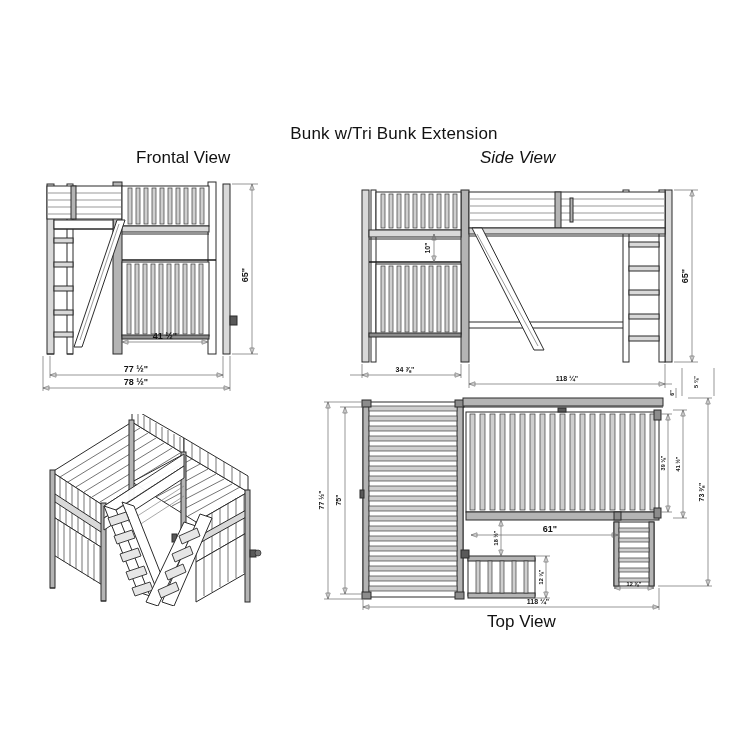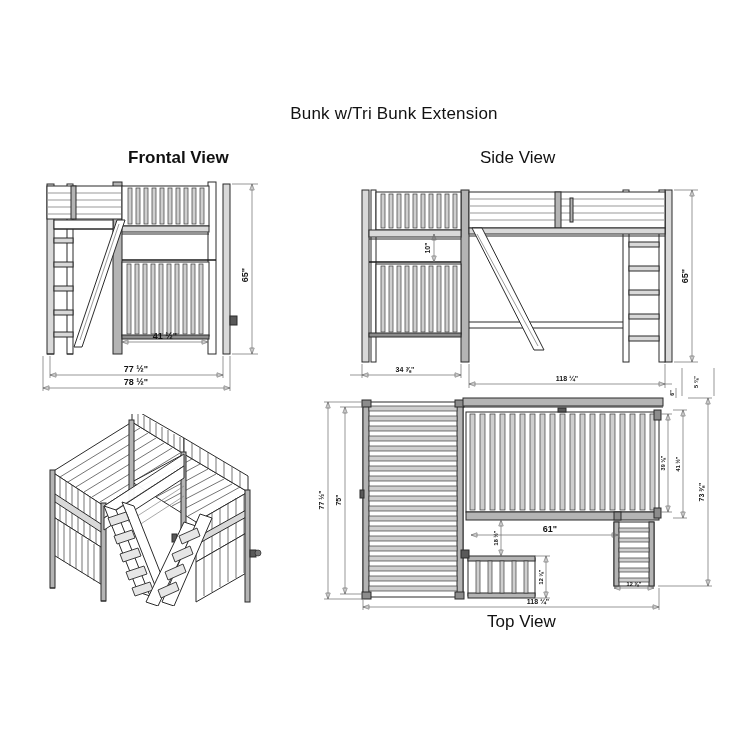--- a/index.html
+++ b/index.html
@@ -12,35 +12,35 @@
     width: 755px;
     height: 755px;
     background: #ffffff;
     font-family: "Liberation Sans", sans-serif;
     color: #1a1a1a;
     overflow: hidden;
   }
   .title {
     position: absolute;
     left: 0; right: 0;
-    top: 104px;
+    top: 124px;
     text-align: center;
     font-size: 17px;
     letter-spacing: 0.2px;
     color: #111;
     margin-left: 33px;
   }
   .view-heading {
     position: absolute;
     font-size: 17px;
     color: #111;
     white-space: nowrap;
   }
-  #frontal-heading { left: 128px; top: 148px; font-weight: bold; }
-  #side-heading    { left: 480px; top: 148px; }
+  #frontal-heading { left: 136px; top: 148px; }
+  #side-heading    { left: 480px; top: 148px; font-style: italic; }
   #top-heading     { left: 487px; top: 612px; text-align: right; }
 
   svg { display: block; }
   .dwg { position: absolute; }
 
   
   .ln    { stroke: #2b2b2b; stroke-width: 1; fill: none; }
   .ln-th { stroke: #1a1a1a; stroke-width: 1.6; fill: none; }
   .ln-l  { stroke: #6f6f6f; stroke-width: 0.7; fill: none; }
   .dim   { stroke: #6b6b6b; stroke-width: 0.7; fill: none; }

